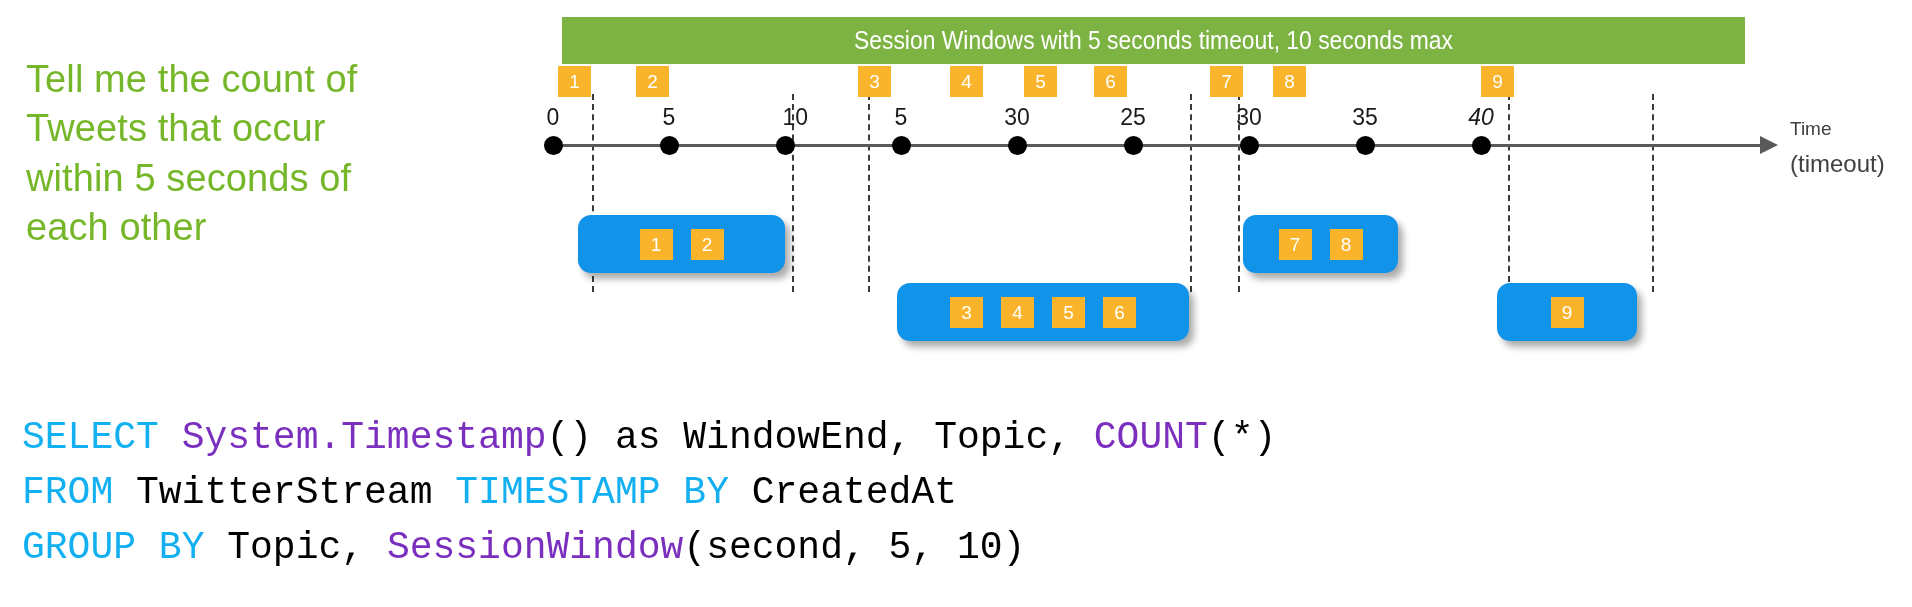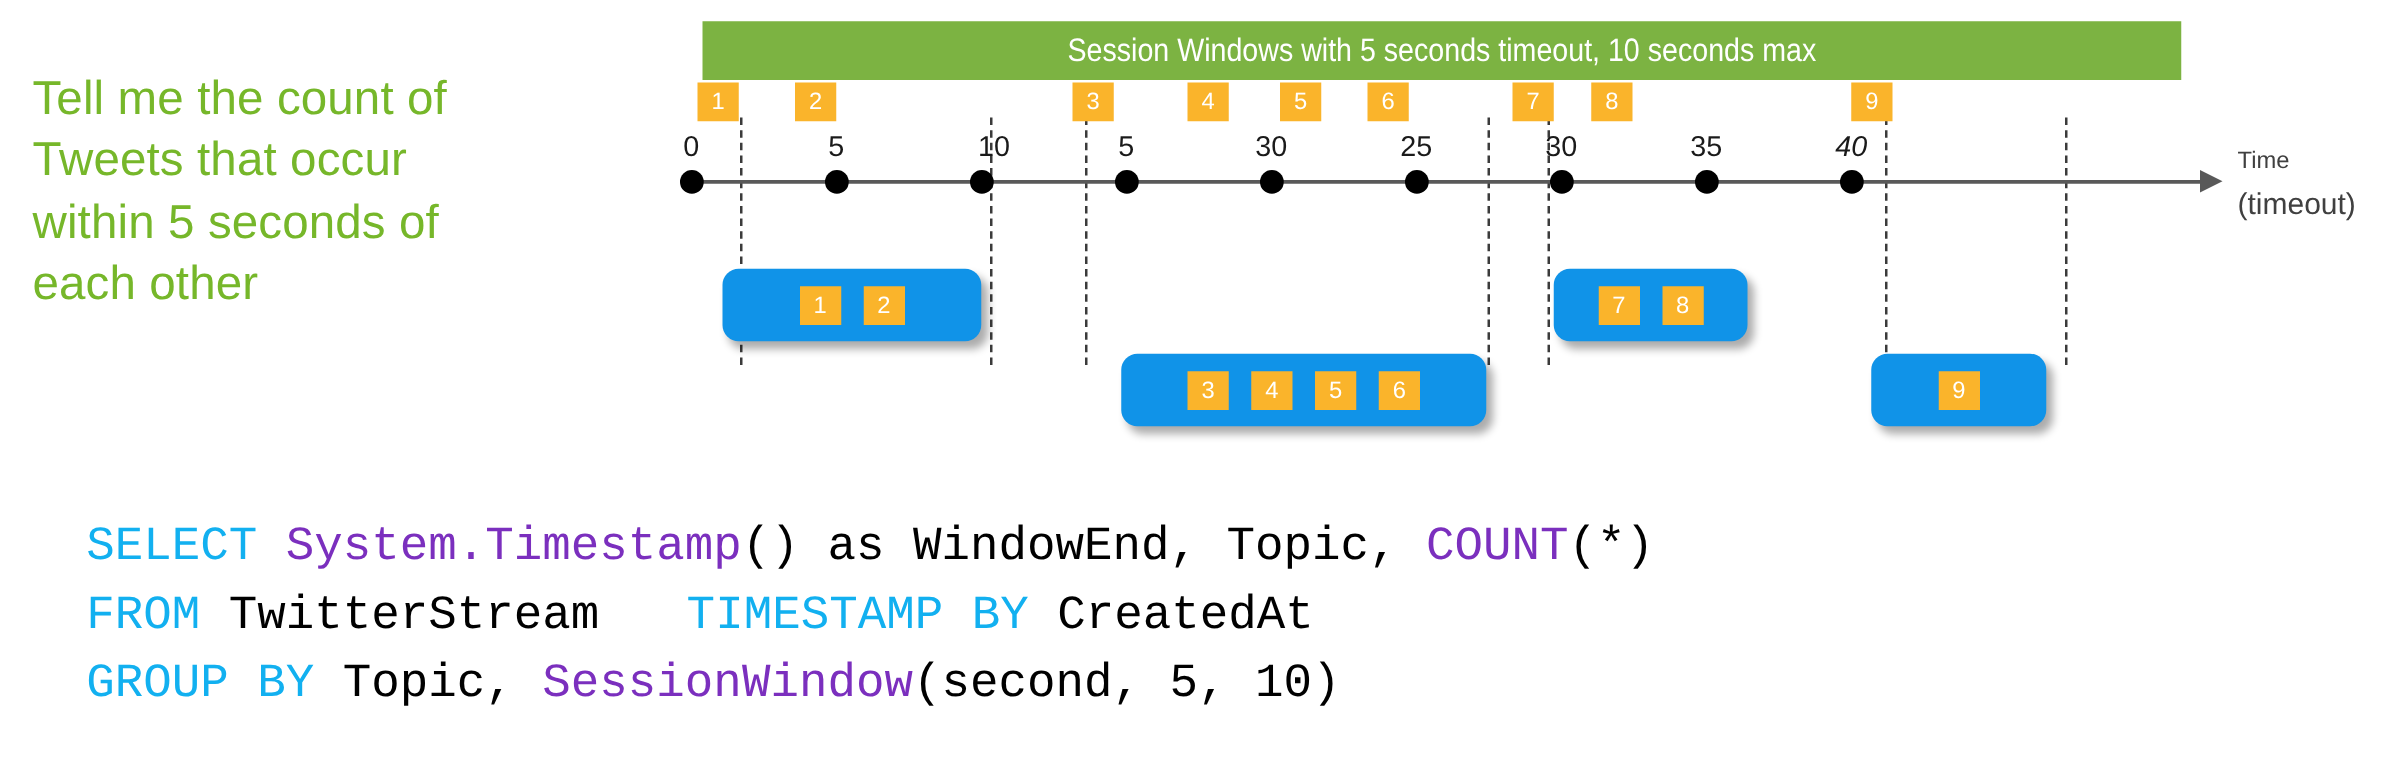--- a/index.html
+++ b/index.html
@@ -171,21 +171,21 @@
   #sql-block {
     position: absolute;
     left: 22px;
     top: 410px;
     font-family: "Liberation Mono", "DejaVu Sans Mono", monospace;
     font-size: 38px;
     line-height: 55px;
     white-space: pre;
     color: #000000;
   }
-  .kw  { color: #12B0F0; margin-left: 47px; }
+  .kw  { color: #12B0F0; }
   .fn  { color: #7B2FBE; }
   .pl  { color: #000000; }
 </style>
 </head>
 <body>
 
 <div id="prompt-text">Tell me the count of
 Tweets that occur
 within 5 seconds of
 each other</div>

